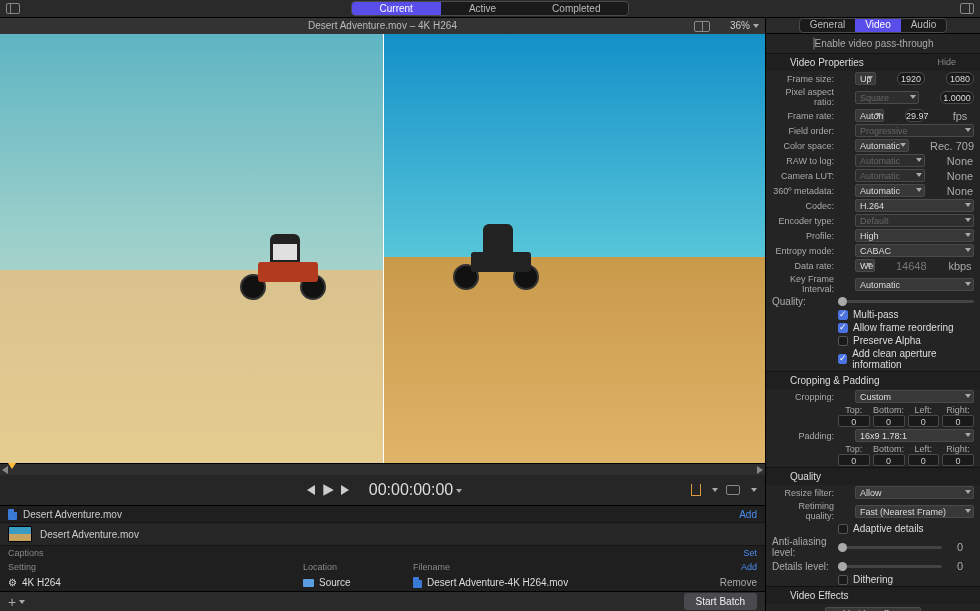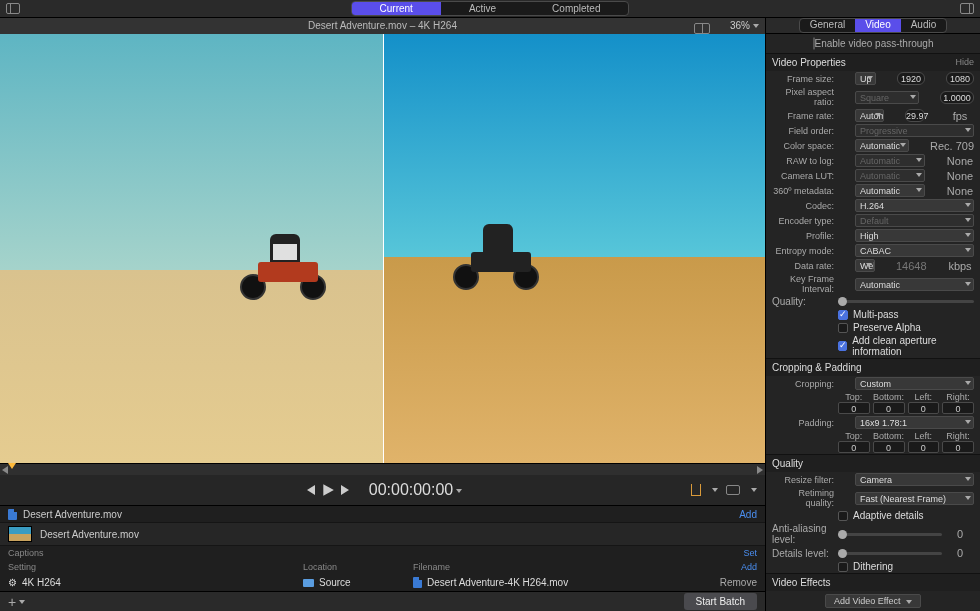--- a/index.html
+++ b/index.html
@@ -6,21 +6,21 @@
 body { background: #1e1e1e; color: #ccc; font-size: 10px; width: 980px; height: 611px; overflow: hidden; display: flex; flex-direction: column; }
 .toolbar { height: 18px; background: #2a2a2a; display: flex; align-items: center; position: relative; border-bottom: 1px solid #000; }
 .toolbar-left, .toolbar-right { position: absolute; top: 0; height: 100%; display: flex; align-items: center; gap: 6px; }
 .toolbar-left { left: 6px; }
 .toolbar-right { right: 6px; }
 .toolbar-center { margin: 0 auto; }
 .seg { display: inline-flex; background: #1a1a1a; border-radius: 4px; overflow: hidden; border: 1px solid #4a4a4a; }
 .seg span { padding: 1px 28px; color: #bbb; cursor: pointer; }
 .seg .active { background: #5a4eea; color: #fff; }
 .titlebar { height: 16px; background: #333; color: #bbb; text-align: center; font-size: 10px; line-height: 16px; position: relative; }
-.titlebar .layout-icons { position: absolute; right: 6px; top: 0; display: flex; align-items: flex-end; gap: 20px; height: 100%; }
+.titlebar .layout-icons { position: absolute; right: 6px; top: 0; display: flex; align-items: center; gap: 20px; height: 100%; }
 .layout-ic { width: 16px; height: 11px; border: 1px solid #888; border-radius: 2px; position: relative; cursor: pointer; }
 .layout-ic.split::after { content: ""; position: absolute; left: 50%; top: 0; bottom: 0; width: 1px; background: #888; }
 .zoom { color: #ccc; font-size: 10px; }
 .chev { display: inline-block; width: 0; height: 0; border-left: 3px solid transparent; border-right: 3px solid transparent; border-top: 4px solid #aaa; margin-left: 3px; vertical-align: middle; }
 .main { flex: 1; display: flex; min-height: 0; }
 .left { flex: 1; display: flex; flex-direction: column; min-width: 0; background: #1c1c1c; }
 .preview { flex: 1; position: relative; display: flex; background: #000; }
 .preview-half { flex: 1; position: relative; overflow: hidden; }
 .sky1 { position: absolute; inset: 0; background: linear-gradient(#5eb5c3 0%, #a5d3cb 55%, #d9c28e 55%, #e5cc90 100%); }
 .sky2 { position: absolute; inset: 0; background: linear-gradient(#1490c9 0%, #57c6d9 52%, #c99a4a 52%, #e0b36a 100%); }
@@ -56,21 +56,21 @@
 .out-row .cell { display: flex; align-items: center; gap: 5px; }
 .folder { width: 11px; height: 8px; background: #5a9de0; border-radius: 1px; }
 .footer { height: 20px; background: #2a2a2a; border-top: 1px solid #000; display: flex; align-items: center; padding: 0 8px; }
 .plus { color: #aaa; font-size: 14px; cursor: pointer; }
 .start-batch { margin-left: auto; background: #4a4a4e; color: #eee; border: none; padding: 3px 12px; border-radius: 3px; font-size: 10px; cursor: pointer; }
 
 .inspector { width: 215px; background: #242424; overflow-y: auto; border-left: 1px solid #000; font-size: 10px; }
 .insp-tabs { height: 16px; display: flex; justify-content: center; background: #2a2a2a; border-bottom: 1px solid #000; }
 .insp-tabs .seg span { padding: 0 10px; font-size: 10px; }
 .passthrough { padding: 4px 16px; text-align: center; color: #aaa; }
-.section-hdr { display: flex; padding: 3px 6px; color: #ddd; border-top: 1px solid #111; background: #1f1f1f; }
+.section-hdr { display: flex; padding: 3px 24px; color: #ddd; border-top: 1px solid #111; background: #1f1f1f; }
 .section-hdr .hide { margin-left: auto; color: #888; cursor: pointer; font-size: 9px; }
 .prop { display: flex; align-items: center; padding: 1px 6px; gap: 21px; min-height: 15px; }
 .prop .lbl { flex: 0 0 62px; text-align: right; color: #aaa; font-size: 9px; }
 .select { background: #383838; border: 0.5px solid #4a4a4a; border-radius: 2px; padding: 0 14px 0 4px; height: 13px; line-height: 13px; color: #ddd; position: relative; font-size: 9px; cursor: pointer; overflow: hidden; }
 .select::after { content: ""; position: absolute; right: 2px; top: 3px; width: 0; height: 0; border-left: 3px solid transparent; border-right: 3px solid transparent; border-top: 4px solid #aaa; }
 .select.disabled { color: #666; background: #2e2e2e; }
 .numfield { background: #1a1a1a; border: 0.5px solid #4a4a4a; border-radius: 6px; height: 13px; line-height: 13px; text-align: center; color: #ddd; font-size: 9px; }
 .sidetext { color: #aaa; font-size: 11px; min-width: 28px; text-align: center; }
 .check-row { display: flex; align-items: center; padding: 1px 6px 1px 72px; gap: 5px; color: #ddd; }
 .chk { width: 10px; height: 10px; background: #1a1a1a; border: 1px solid #555; border-radius: 2px; position: relative; cursor: pointer; }
@@ -303,20 +303,24 @@
       </div>
     <div class="slider-row">
         <span class="lbl">Quality:</span>
         <div class="slider"></div>
       </div>
     <div class="check-row">
         <span class="chk on"></span>
         <span>Multi-pass</span>
       </div>
     <div class="check-row">
+        <span class="chk on"></span>
+        <span>Allow frame reordering</span>
+      </div>
+    <div class="check-row">
         <span class="chk"></span>
         <span>Preserve Alpha</span>
       </div>
     <div class="check-row">
         <span class="chk on"></span>
         <span>Add clean aperture information</span>
       </div>
 
     <div class="section-hdr">
         <span>Cropping &amp; Padding</span>
@@ -364,21 +368,21 @@
           <div class="cl">Right:</div>
           <div class="cv">0</div>
         </div>
     </div>
 
     <div class="section-hdr">
         <span>Quality</span>
       </div>
     <div class="prop">
         <span class="lbl">Resize filter:</span>
-        <span class="select" style="flex:1">Camera</span>
+        <span class="select" style="flex:1">Allow</span>
       </div>
     <div class="prop">
         <span class="lbl">Retiming quality:</span>
         <span class="select" style="flex:1">Fast (Nearest Frame)</span>
       </div>
     <div class="check-row">
         <span class="chk"></span>
         <span>Adaptive details</span>
       </div>
     <div class="slider-row">

